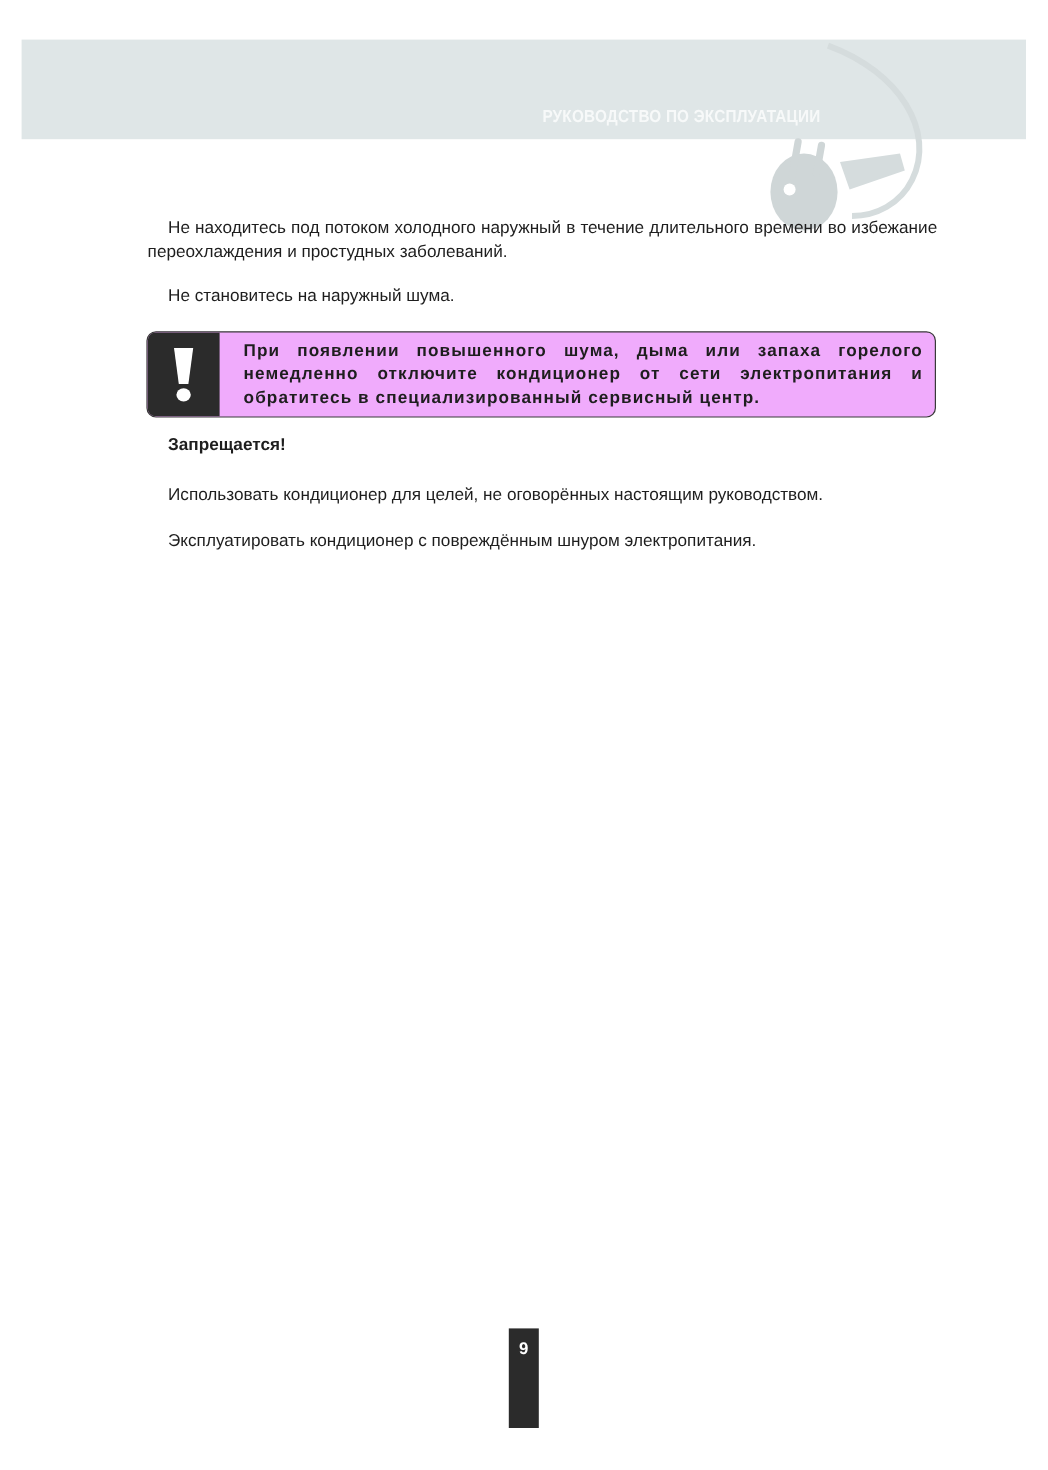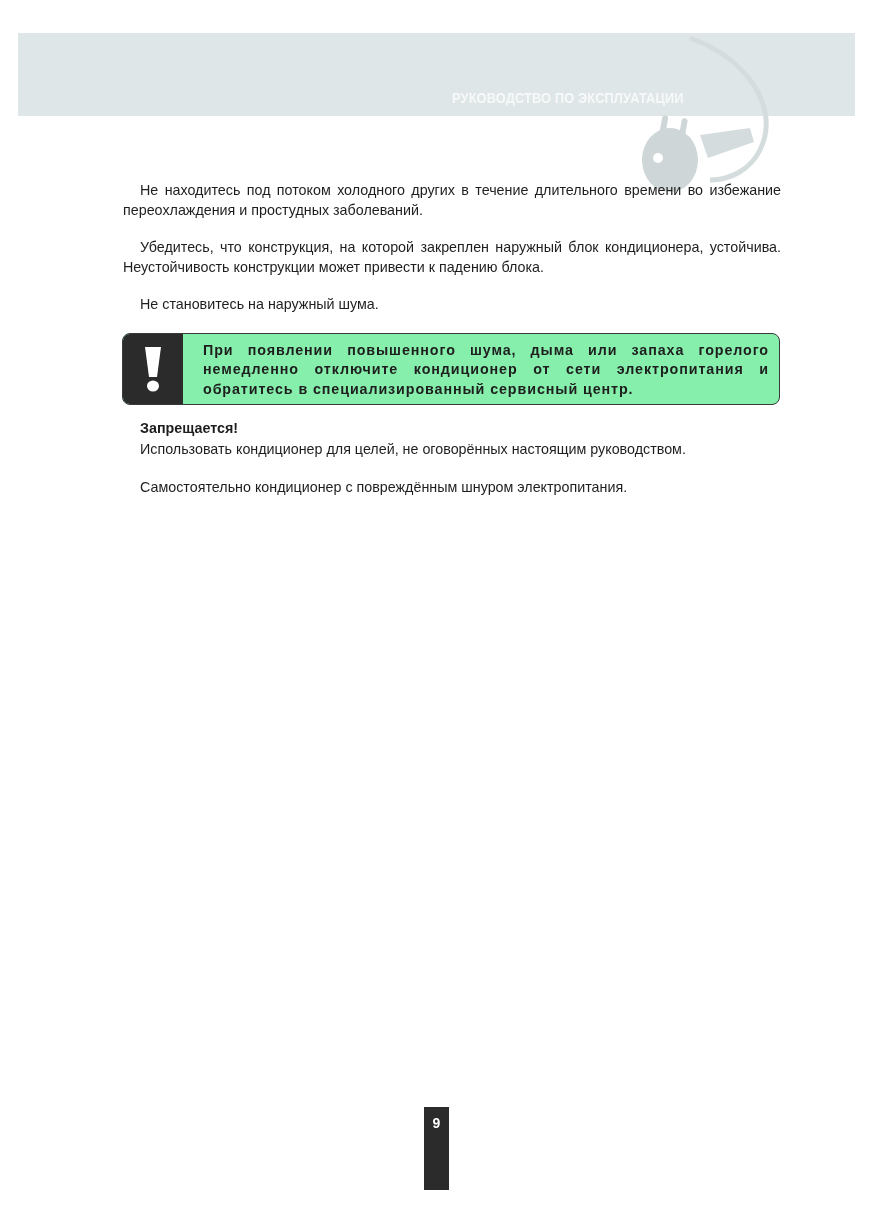--- a/index.html
+++ b/index.html
@@ -7,57 +7,56 @@
          font-family: "Liberation Sans", sans-serif; color: #1e1e1e; }
   .header-band { position: absolute; left: 18px; top: 33px; width: 837px; height: 83px;
                  background: #dfe6e7; }
   .header-title { position: absolute; left: 452px; top: 90px; font-size: 14.5px; font-weight: bold;
                   color: #f7f9f9; letter-spacing: 0.2px; transform: scaleX(0.88); transform-origin: left top;
                   white-space: nowrap; }
   .plug { position: absolute; left: 630px; top: 30px; width: 150px; height: 170px; }
   .content { position: absolute; left: 123px; top: 181px; width: 658px; font-size: 14.3px; line-height: 19.5px; }
   .para { margin: 0 0 18px 0; text-align: justify; text-indent: 17px; }
   .warning { position: relative; display: flex; margin: 0 0 14px -1px; width: 658px; height: 72px;
-             border: 1.3px solid #3a3a3a; border-radius: 8px; background: #86efac; overflow: hidden;
+             border: 1.3px solid #3a3a3a; border-radius: 8px; background: #f0abfc; overflow: hidden;
              box-sizing: border-box; }
   .warning-side { width: 60px; background: #2b2b2b; display: flex; align-items: center; justify-content: center; }
   .warning-text { padding: 7px 10px 0 20px; font-weight: bold; font-size: 14.3px; line-height: 19.5px;
                   letter-spacing: 0.9px; text-align: justify; flex: 1; }
-  .forbidden-head { margin: 0 0 2px 0; text-indent: 17px; font-weight: bold; }
+  .forbidden-head { margin: 0 0 23px 0; text-indent: 17px; font-weight: bold; }
   .page-num { position: absolute; left: 424px; top: 1107px; width: 25px; height: 83px; background: #2b2b2b;
               color: #ffffff; font-weight: bold; font-size: 14px; text-align: center; padding-top: 8px; box-sizing: border-box; }
 </style>
 </head>
 <body>
 
 <div class="header-band"></div>
 <div class="header-title">РУКОВОДСТВО ПО ЭКСПЛУАТАЦИИ</div>
 
 <svg class="plug" viewBox="0 0 150 170">
   <path d="M60 8 C120 30 150 80 130 120 C120 140 100 150 80 150" fill="none" stroke="#d5dcdd" stroke-width="5"></path>
   <path d="M70 105 L120 98 L124 112 L78 128 Z" fill="#d5dcdd"></path>
   <ellipse cx="40" cy="130" rx="28" ry="32" fill="#cfd6d7"></ellipse>
   <rect x="30" y="85" width="6" height="35" rx="3" fill="#cfd6d7" transform="rotate(10 33 100)"></rect>
   <rect x="50" y="88" width="6" height="30" rx="3" fill="#cfd6d7" transform="rotate(10 53 100)"></rect>
   <circle cx="28" cy="128" r="5" fill="#ffffff"></circle>
 </svg>
 
 <div class="content">
-  <p class="para">Не находитесь под потоком холодного других в течение длительного времени во избежание переохлаждения и простудных заболеваний.</p>
-  <p class="para">Убедитесь, что конструкция, на которой закреплен наружный блок кондиционера, устойчива. Неустойчивость конструкции может привести к падению блока.</p>
+  <p class="para">Не находитесь под потоком холодного наружный в течение длительного времени во избежание переохлаждения и простудных заболеваний.</p>
   <p class="para">Не становитесь на наружный шума.</p>
 
   <div class="warning">
     <div class="warning-side">
       <svg width="22" height="48" viewBox="0 0 22 48">
         <path d="M3 2 H19 L15 32 H7 Z" fill="#ffffff"></path>
         <ellipse cx="11" cy="41" rx="6" ry="5.5" fill="#ffffff"></ellipse>
       </svg>
     </div>
     <div class="warning-text">При появлении повышенного шума, дыма или запаха горелого немедленно отключите кондиционер от сети электропитания и обратитесь в специализированный сервисный центр.</div>
   </div>
 
   <p class="forbidden-head">Запрещается!</p>
   <p class="para">Использовать кондиционер для целей, не оговорённых настоящим руководством.</p>
-  <p class="para">Самостоятельно кондиционер с повреждённым шнуром электропитания.</p>
+  <p class="para">Эксплуатировать кондиционер с повреждённым шнуром электропитания.</p>
 </div>
 
 <div class="page-num">9</div>
 
 </body></html>

